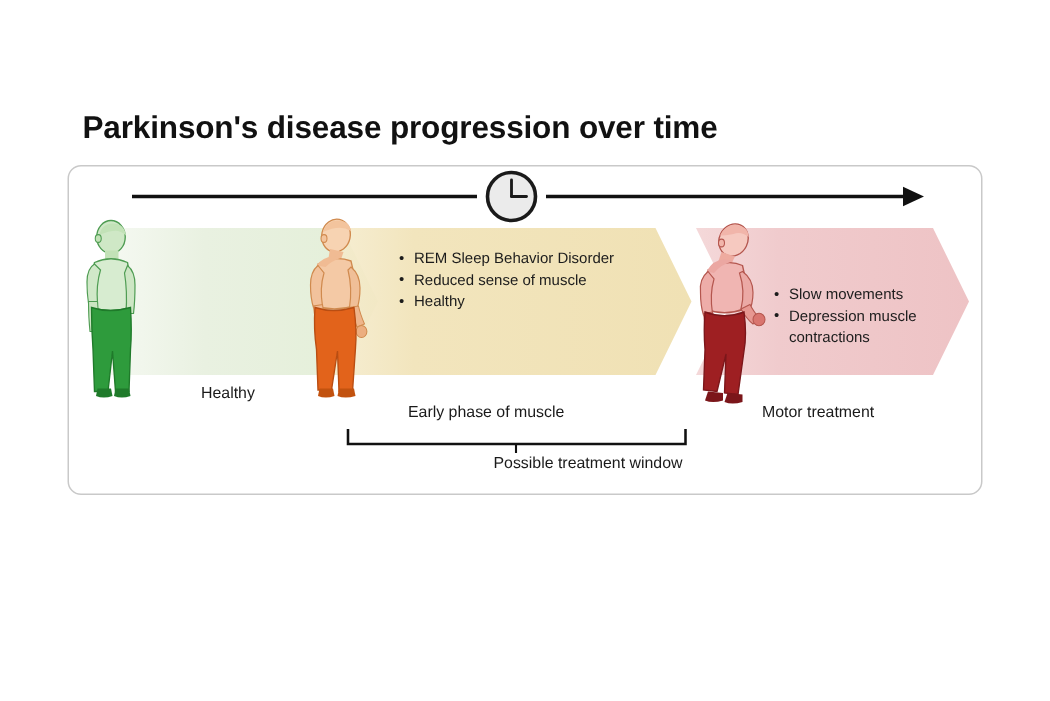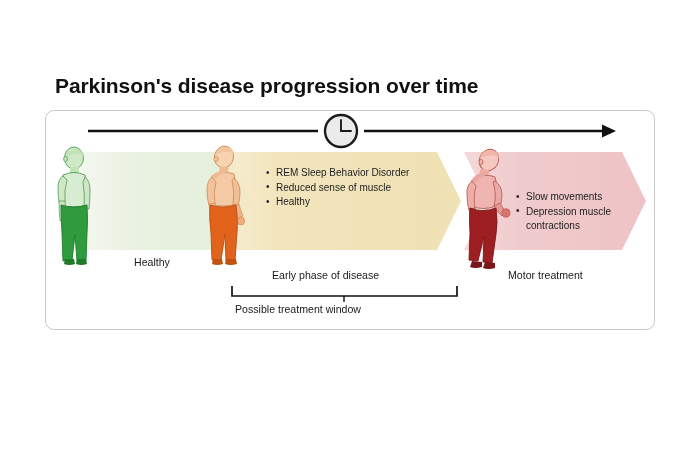--- a/index.html
+++ b/index.html
@@ -92,21 +92,21 @@
   }
   #cap-healthy { left: 110px; top: 256px; margin-left: 24px; }
   #cap-early   { left: 272px; top: 269px; }
   #cap-motor   { left: 508px; top: 269px; }
 
   #cap-window {
     position: absolute;
     left: 235px;
     top: 303px;
     width: 220px;
-    text-align: left;
+    text-align: right;
     font-size: 10.6px;
     color: #1a1a1a;
     white-space: nowrap;
   }
 </style>
 </head>
 <body>
 
 <div id="stage">
 
@@ -236,18 +236,18 @@
     <li>Reduced sense of muscle</li>
     <li>Healthy</li>
   </ul>
 
   <ul class="symptom-list" id="motor-list">
     <li>Slow movements</li>
     <li class="wrap">Depression muscle contractions</li>
   </ul>
 
   <div class="caption" id="cap-healthy">Healthy</div>
-  <div class="caption" id="cap-early">Early phase of disease</div>
+  <div class="caption" id="cap-early">Early phase of muscle</div>
   <div class="caption" id="cap-motor">Motor treatment</div>
 
   <div id="cap-window">Possible treatment window</div>
 
 </div>
 
 </body></html>

